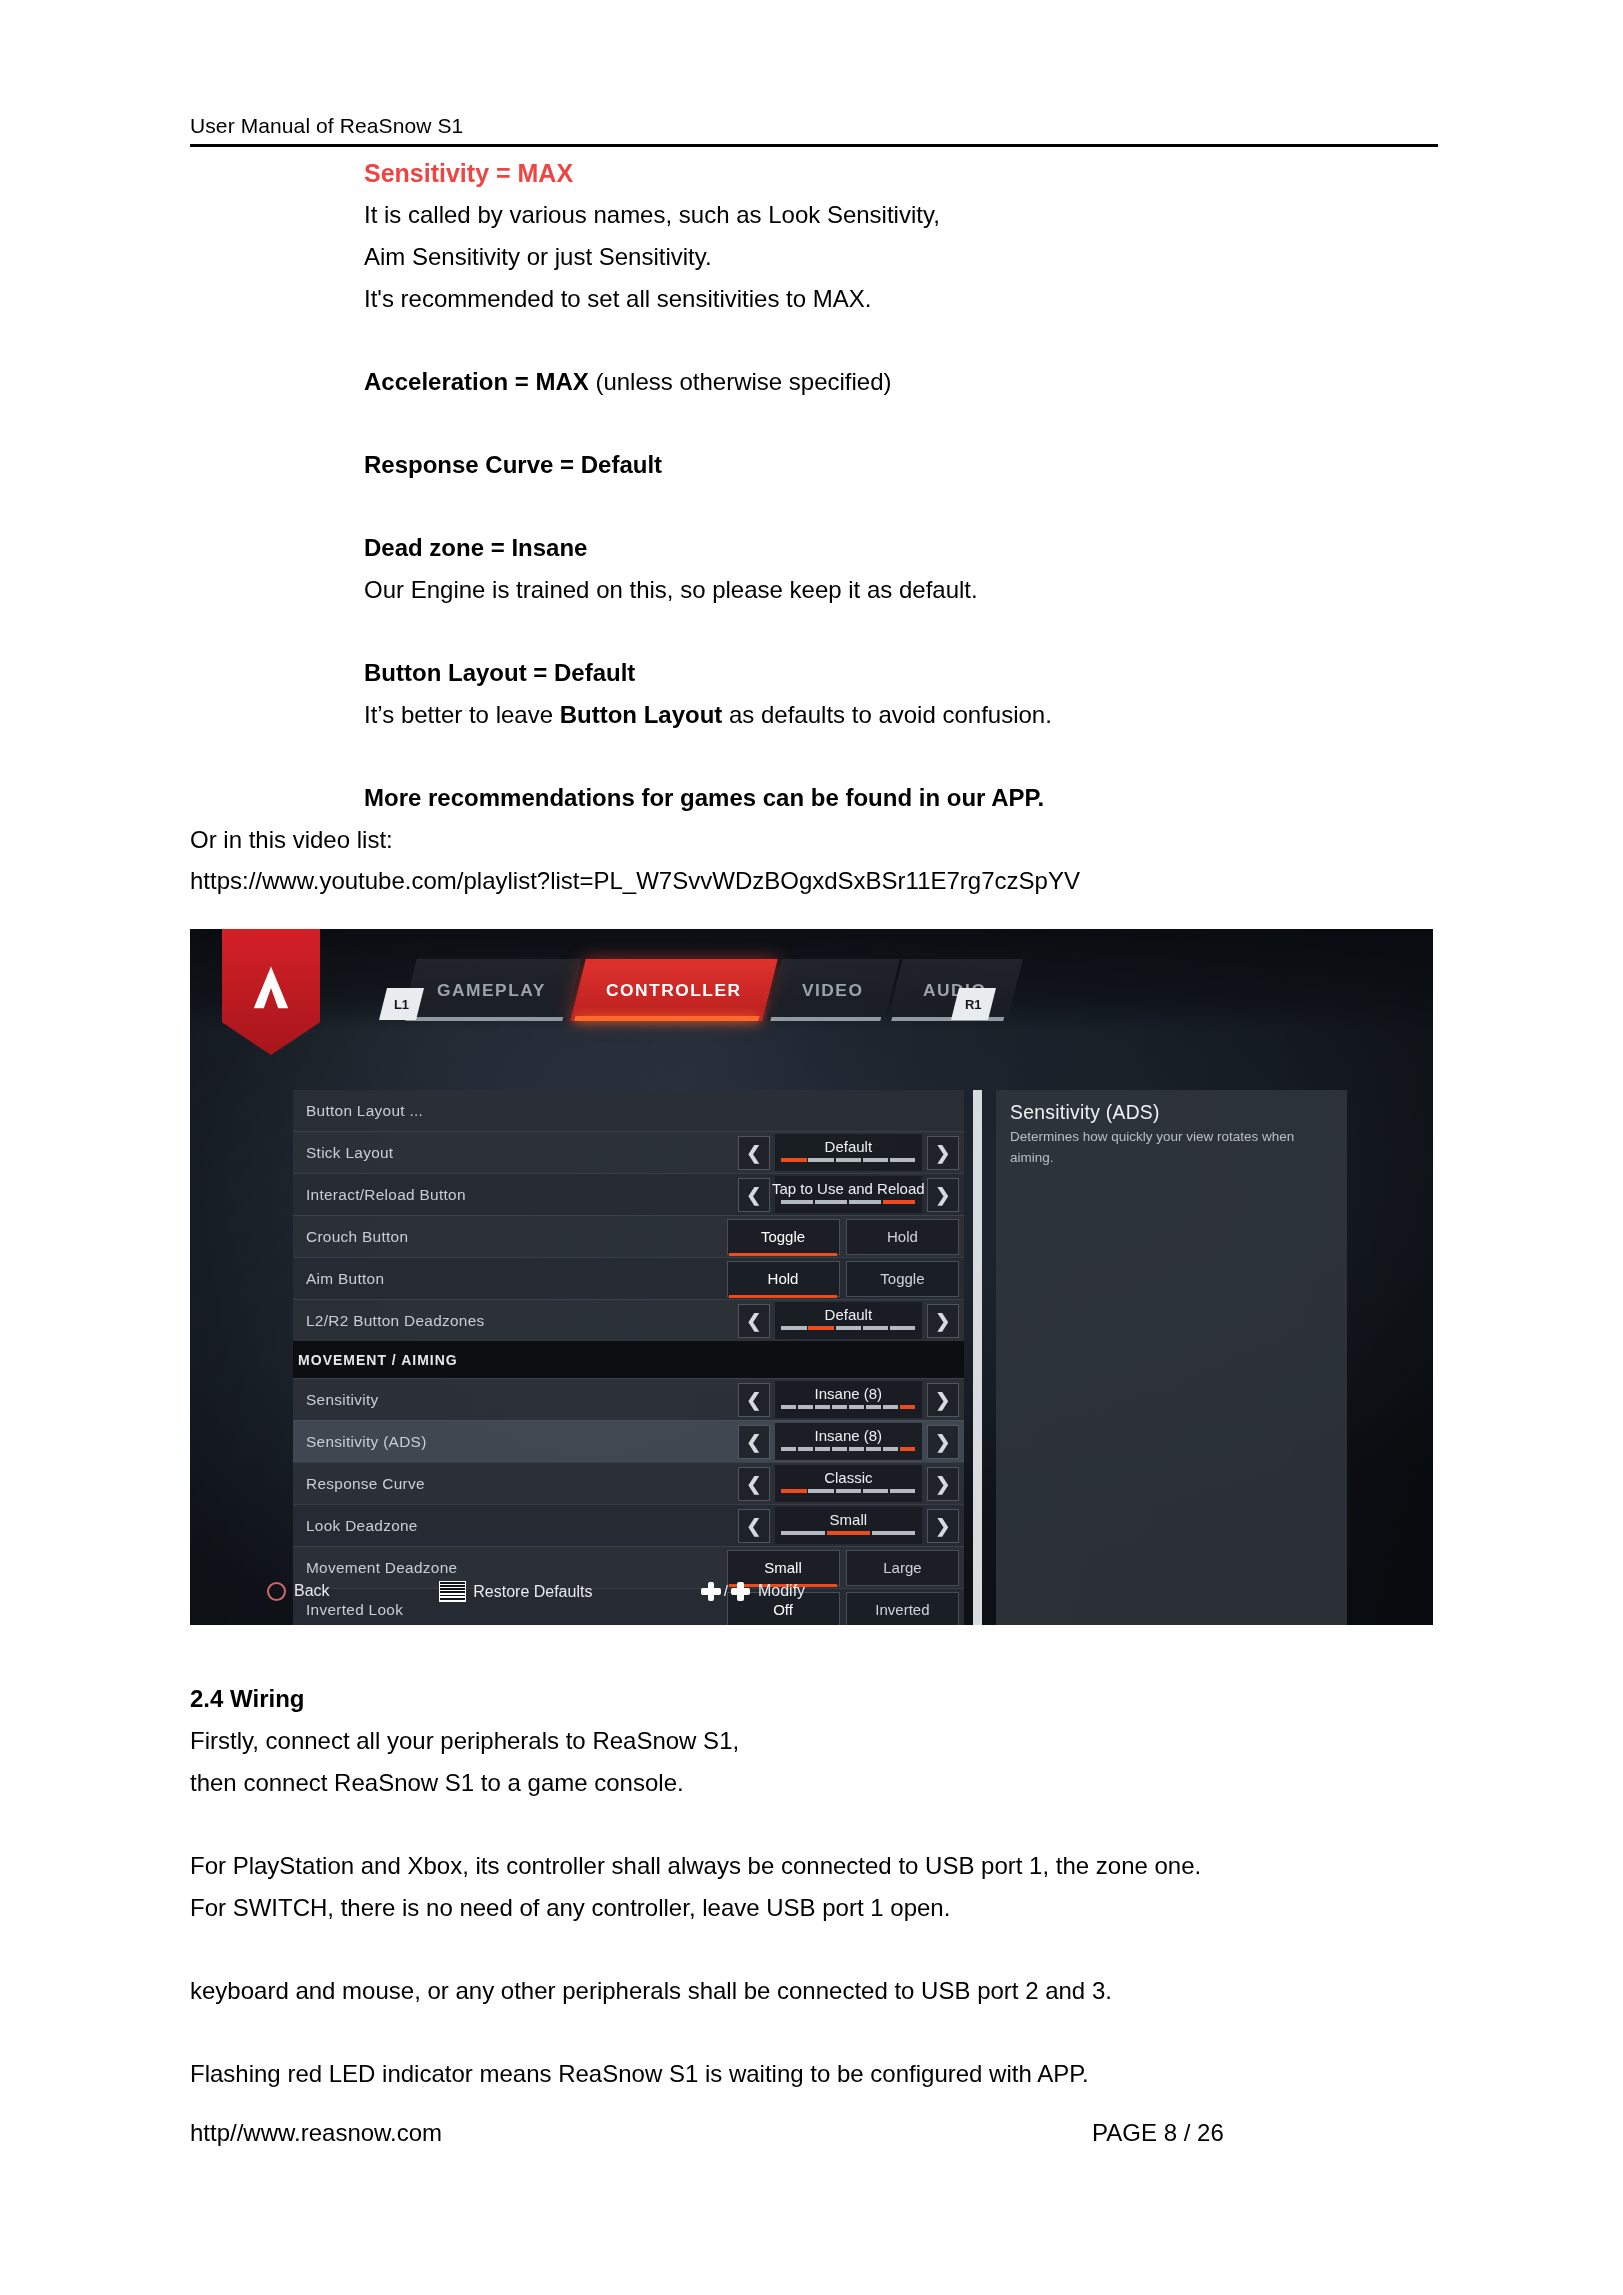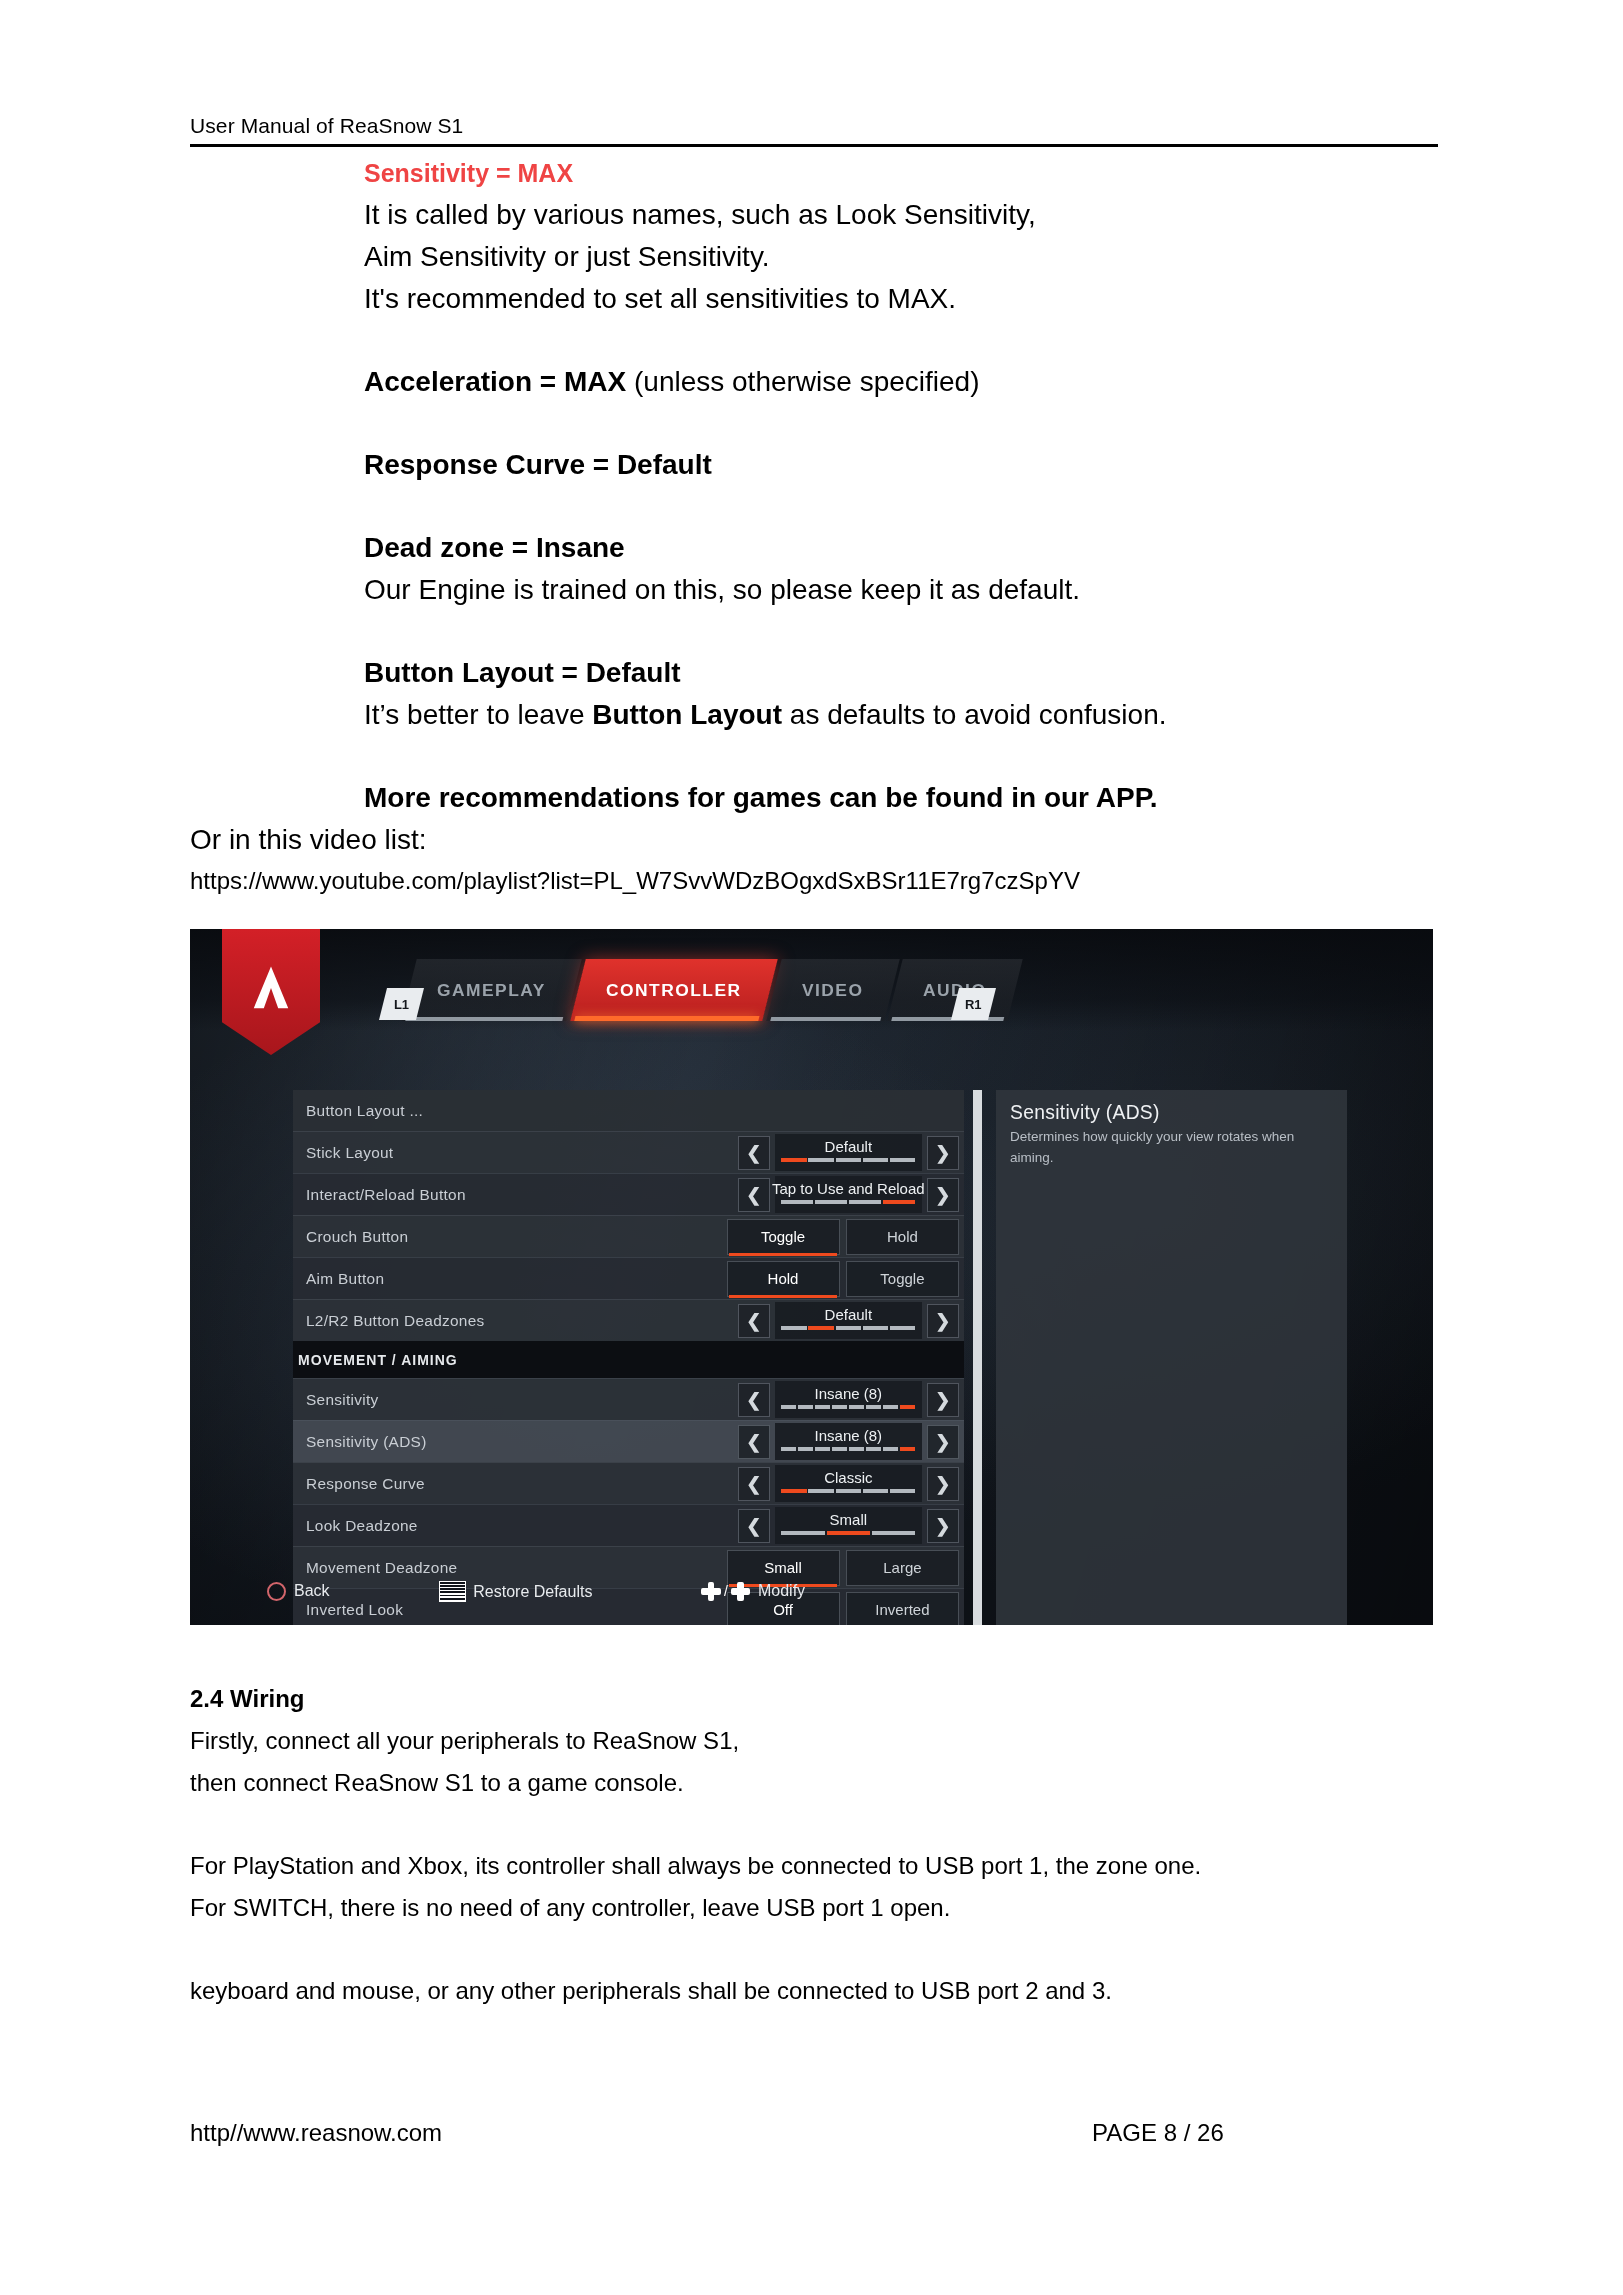--- a/index.html
+++ b/index.html
@@ -45,21 +45,21 @@
   .content {
     position: absolute;
     left: 190px;
     top: 152px;
     width: 1248px;
   }
   .indent {
     margin-left: 174px;
   }
   .line {
-    font-size: 28px;
+    font-size: 24px;
     line-height: 42px;
     white-space: pre;
   }
   .line.blue {
     color: #ef4444;
     font-weight: bold;
     font-size: 25px;
   }
   .line.bold {
     font-weight: bold;
@@ -692,20 +692,21 @@
   <div class="lower">
     <div class="line bold">2.4 Wiring</div>
     <div class="line">Firstly, connect all your peripherals to ReaSnow S1,</div>
     <div class="line">then connect ReaSnow S1 to a game console.</div>
     <div class="gap-l"></div>
     <div class="line">For PlayStation and Xbox, its controller shall always be connected to USB port 1, the zone one.</div>
     <div class="line">For SWITCH, there is no need of any controller, leave USB port 1 open.</div>
     <div class="gap-l"></div>
     <div class="line">keyboard and mouse, or any other peripherals shall be connected to USB port 2 and 3.</div>
     <div class="gap-l"></div>
+    <div class="line">Flashing red LED indicator means ReaSnow S1 is waiting to be configured with APP.</div>
   </div>
 
   <div class="doc-footer">
     <div>http//www.reasnow.com</div>
     <div class="right">PAGE 8 / 26</div>
   </div>
 
 </div>
 
 

